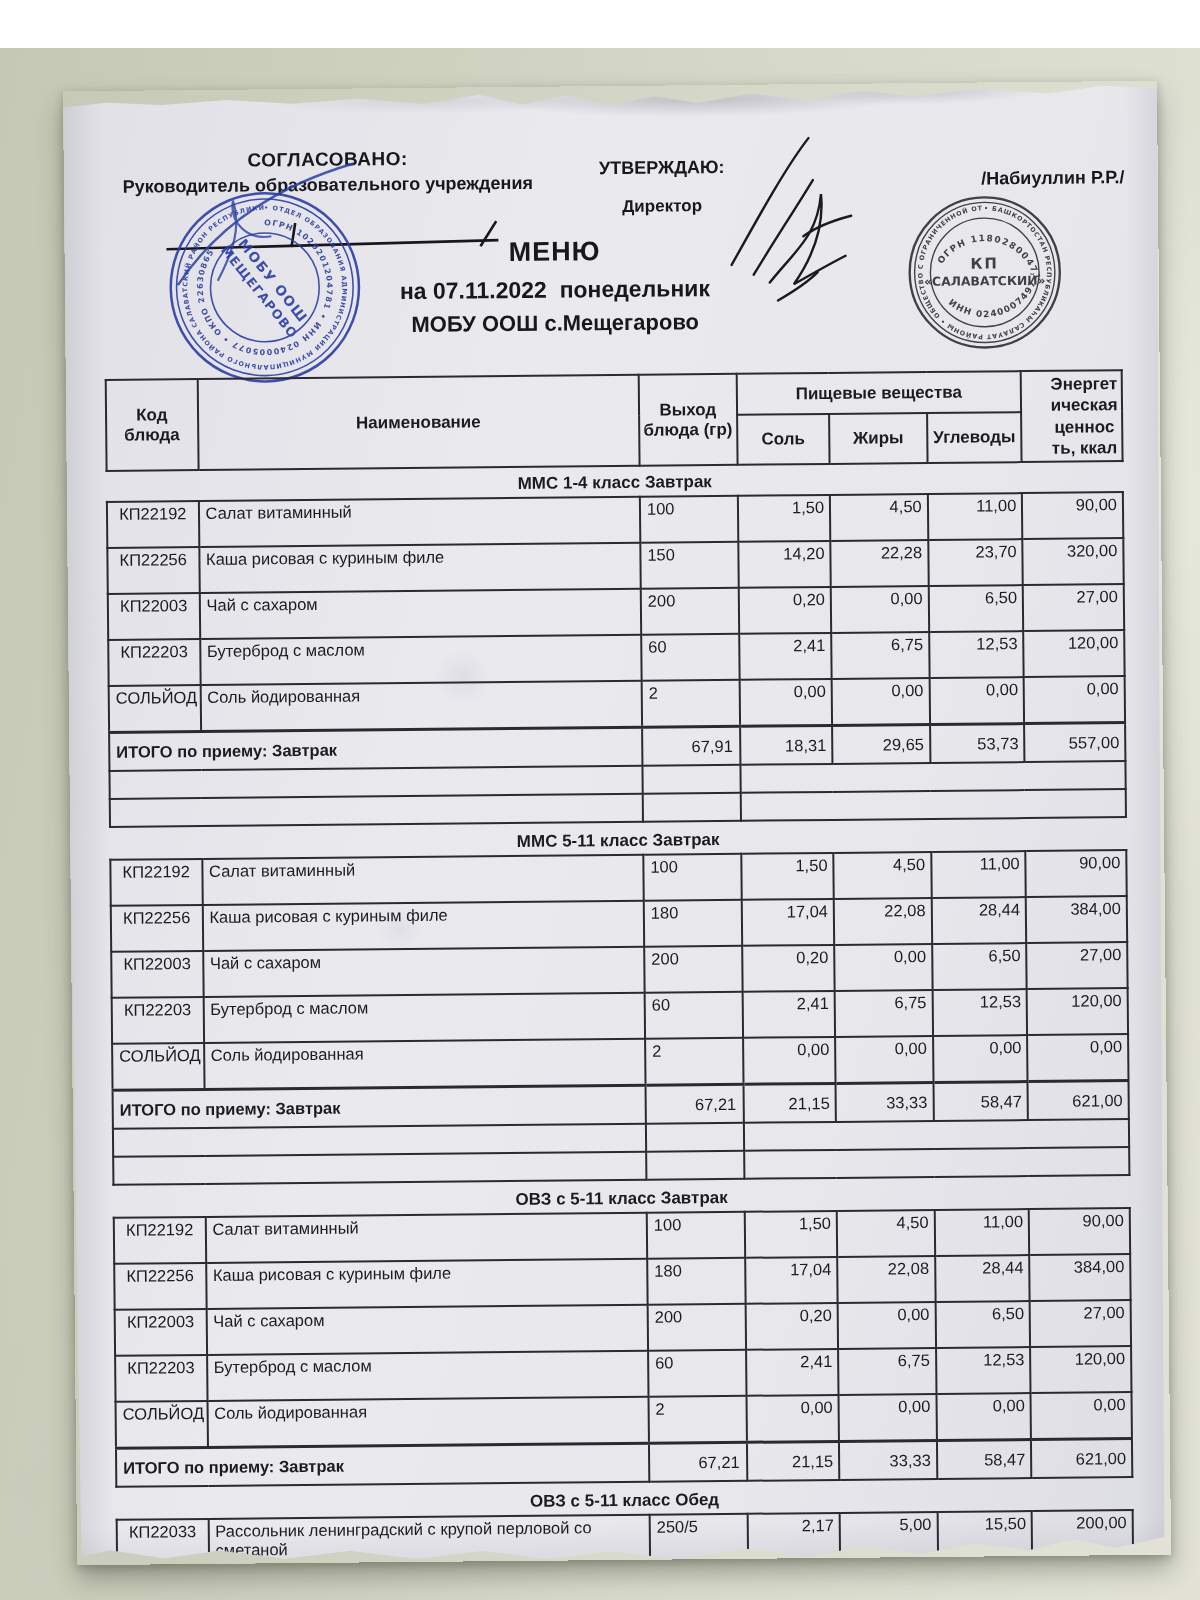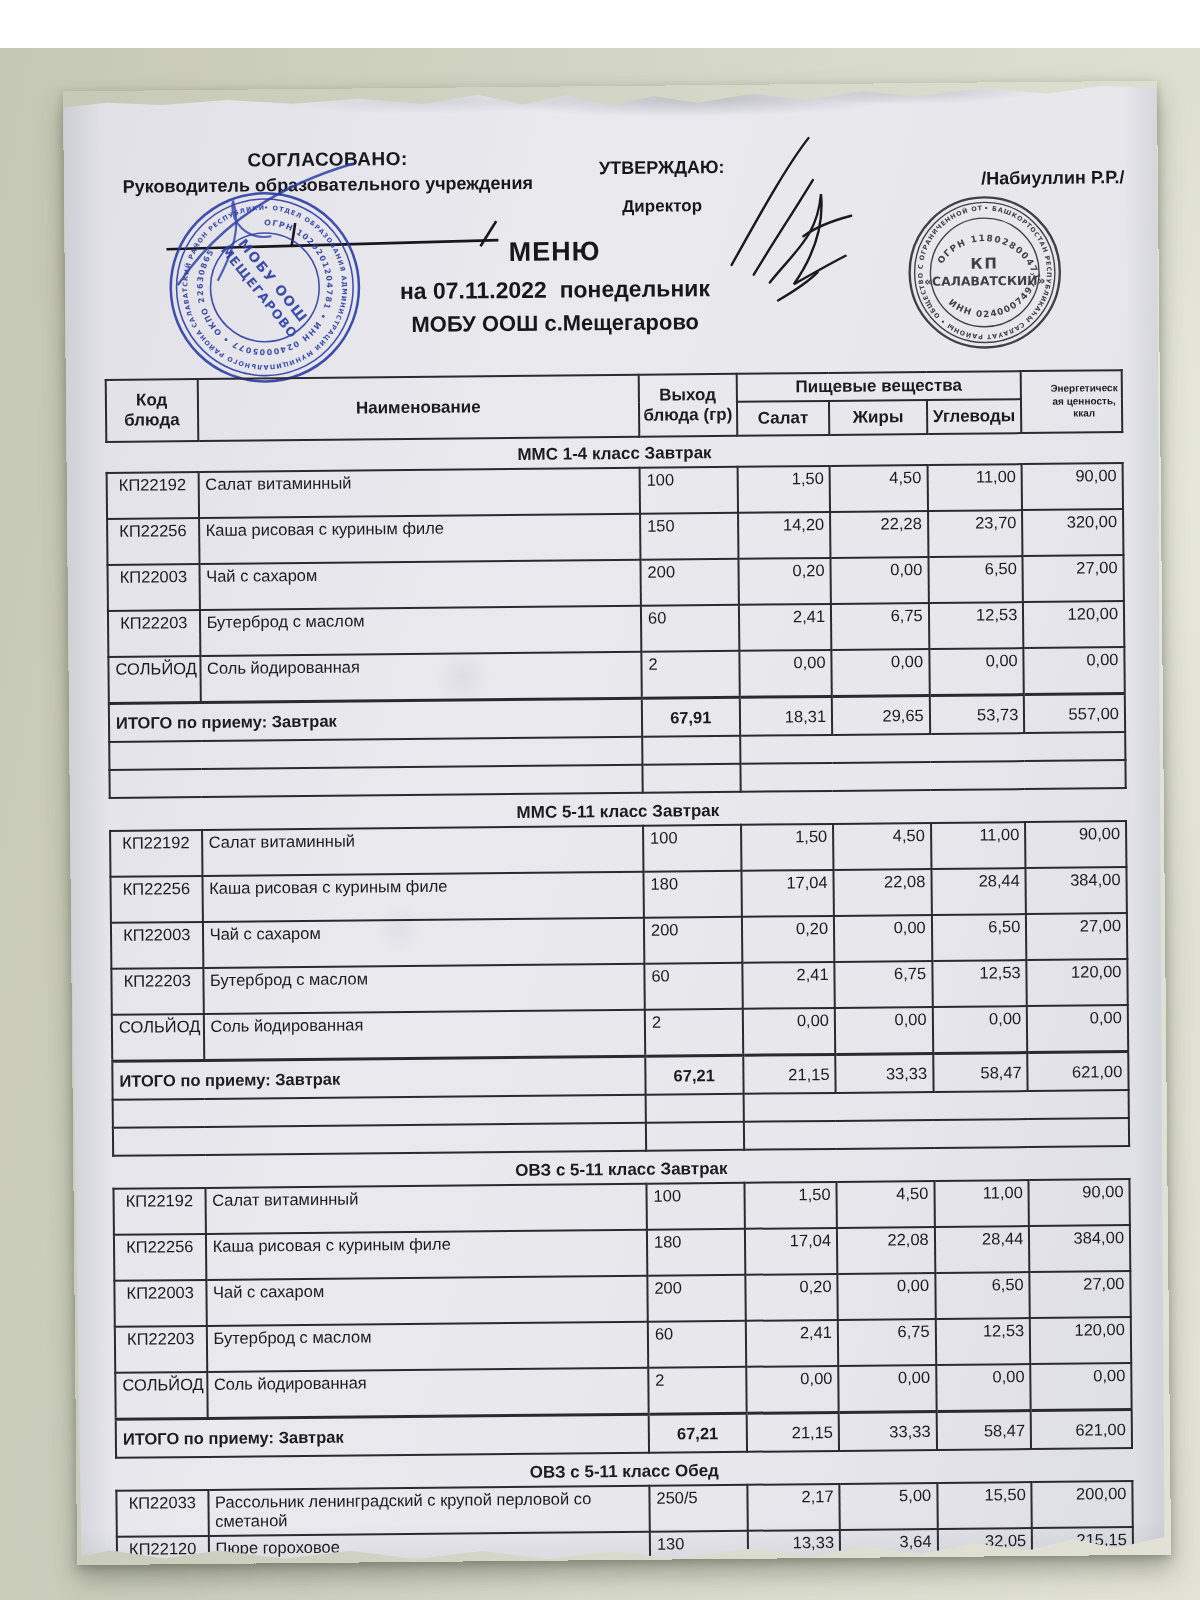--- a/index.html
+++ b/index.html
@@ -50,35 +50,35 @@
   .stamp-company{position:absolute;left:835px;top:111px;opacity:.92;}
 
   .content{position:absolute;left:39px;top:288px;width:1018px;color:#1b1b20;}
   table.menu-table{width:100%;border-collapse:collapse;table-layout:fixed;}
   .menu-table td{border:2px solid #2a2a30;font-size:16.5px;padding:2px 6px;
     overflow:hidden;}
   col.c-code{width:9%;}col.c-name{width:43.4%;}col.c-out{width:9.6%;}
   col.c-protein{width:9.1%;}col.c-fat{width:9.6%;}col.c-carbs{width:9.3%;}col.c-energy{width:9.9%;}
 
   .header-table td{text-align:center;font-weight:bold;vertical-align:middle;font-size:17px;padding:2px 3px;}
-  .header-table .h-energy{font-size:10px;word-wrap:break-word;line-height:1.25;padding-left:28px;}
+  .header-table .h-energy{font-size:17px;word-wrap:break-word;line-height:1.25;padding-left:28px;}
   .header-table .h-row1{height:28px;}
   .header-table .h-row2{height:34px;}
 
   .section-title{font-weight:bold;text-align:center;font-size:17px;margin:8px 0 3px 0;}
   #menu-sections > .section-title:first-child{margin-top:6px;}
 
   tr.data-row td{height:40px;vertical-align:top;}
   td.cell-code{text-align:center;}
   td.cell-name{text-align:left;}
   td.cell-out{text-align:left;}
   td.cell-protein,td.cell-fat,td.cell-carbs,td.cell-energy{text-align:right;padding-right:5px;}
   tr.total-row td{border-top:3px solid #2a2a30;height:32px;vertical-align:middle;}
   tr.total-row td.cell-label{font-weight:bold;text-align:left;}
-  tr.total-row td.cell-out{font-weight:bold;text-align:center;}
+  tr.total-row td.cell-out{font-weight:normal;text-align:right;}
   tr.empty-row td{height:22px;}
 
   .stamp-text{font-family:"DejaVu Sans",sans-serif;}
 </style>
 </head>
 <body>
 
 <div class="photo">
   <div class="paper-wrap">
     <div class="paper">
@@ -183,21 +183,21 @@
           </colgroup>
           <tbody>
             <tr class="h-row1">
               <td rowspan="2">Код блюда</td>
               <td rowspan="2">Наименование</td>
               <td rowspan="2">Выход блюда (гр)</td>
               <td colspan="3">Пищевые вещества</td>
               <td rowspan="2" class="h-energy">Энергетическая ценность, ккал</td>
             </tr>
             <tr class="h-row2">
-              <td>Салат</td>
+              <td>Соль</td>
               <td>Жиры</td>
               <td>Углеводы</td>
             </tr>
           </tbody>
         </table>
 
         <div id="menu-sections">
             <div class="section-title">ММС 1-4 класс Завтрак</div>
             <table class="menu-table">
               <colgroup>

